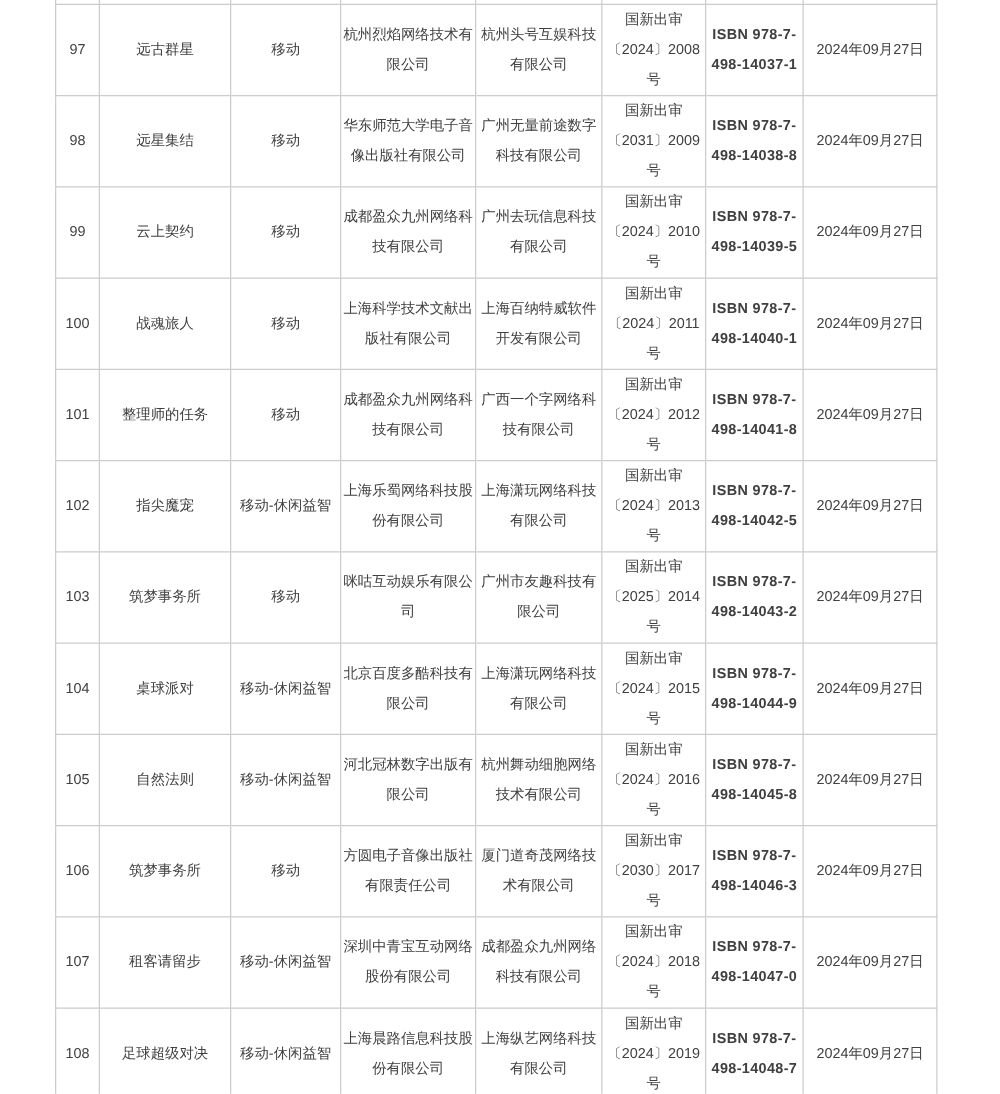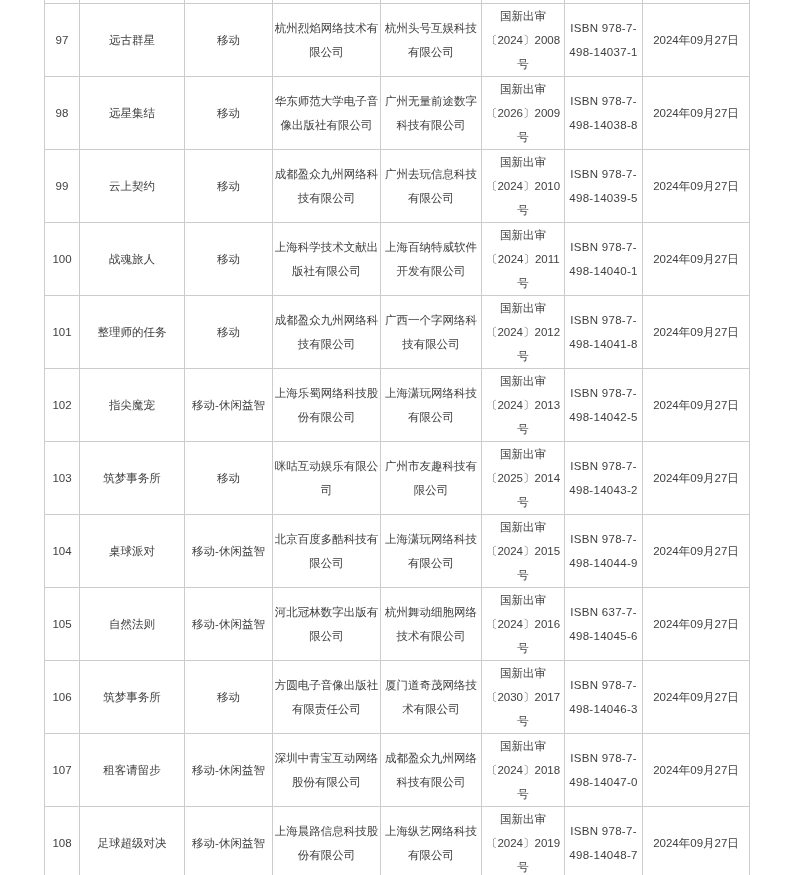--- a/index.html
+++ b/index.html
@@ -34,20 +34,21 @@
     vertical-align: middle;
     font-size: 11.5px;
     line-height: 24px;
     color: #404040;
     padding: 0 1px;
     overflow-wrap: break-word;
     background: #ffffff;
   }
   td.col-isbn {
     letter-spacing: 0.3px;
+    font-weight: bold;
   }
 </style>
 </head>
 <body>
 
 <div class="page">
   <div class="table-clip">
     <table class="approval-table">
       <colgroup>
         <col style="width:35px">
@@ -79,21 +80,21 @@
             <td class="col-approval">国新出审〔2024〕2008号</td>
             <td class="col-isbn">ISBN 978-7-498-14037-1</td>
             <td class="col-date">2024年09月27日</td>
           </tr>
           <tr>
             <td class="col-no">98</td>
             <td class="col-name">远星集结</td>
             <td class="col-type">移动</td>
             <td class="col-publisher">华东师范大学电子音像出版社有限公司</td>
             <td class="col-operator">广州无量前途数字科技有限公司</td>
-            <td class="col-approval">国新出审〔2026〕2009号</td>
+            <td class="col-approval">国新出审〔2031〕2009号</td>
             <td class="col-isbn">ISBN 978-7-498-14038-8</td>
             <td class="col-date">2024年09月27日</td>
           </tr>
           <tr>
             <td class="col-no">99</td>
             <td class="col-name">云上契约</td>
             <td class="col-type">移动</td>
             <td class="col-publisher">成都盈众九州网络科技有限公司</td>
             <td class="col-operator">广州去玩信息科技有限公司</td>
             <td class="col-approval">国新出审〔2024〕2010号</td>
@@ -150,21 +151,21 @@
             <td class="col-isbn">ISBN 978-7-498-14044-9</td>
             <td class="col-date">2024年09月27日</td>
           </tr>
           <tr>
             <td class="col-no">105</td>
             <td class="col-name">自然法则</td>
             <td class="col-type">移动-休闲益智</td>
             <td class="col-publisher">河北冠林数字出版有限公司</td>
             <td class="col-operator">杭州舞动细胞网络技术有限公司</td>
             <td class="col-approval">国新出审〔2024〕2016号</td>
-            <td class="col-isbn">ISBN 637-7-498-14045-6</td>
+            <td class="col-isbn">ISBN 978-7-498-14045-8</td>
             <td class="col-date">2024年09月27日</td>
           </tr>
           <tr>
             <td class="col-no">106</td>
             <td class="col-name">筑梦事务所</td>
             <td class="col-type">移动</td>
             <td class="col-publisher">方圆电子音像出版社有限责任公司</td>
             <td class="col-operator">厦门道奇茂网络技术有限公司</td>
             <td class="col-approval">国新出审〔2030〕2017号</td>
             <td class="col-isbn">ISBN 978-7-498-14046-3</td>

